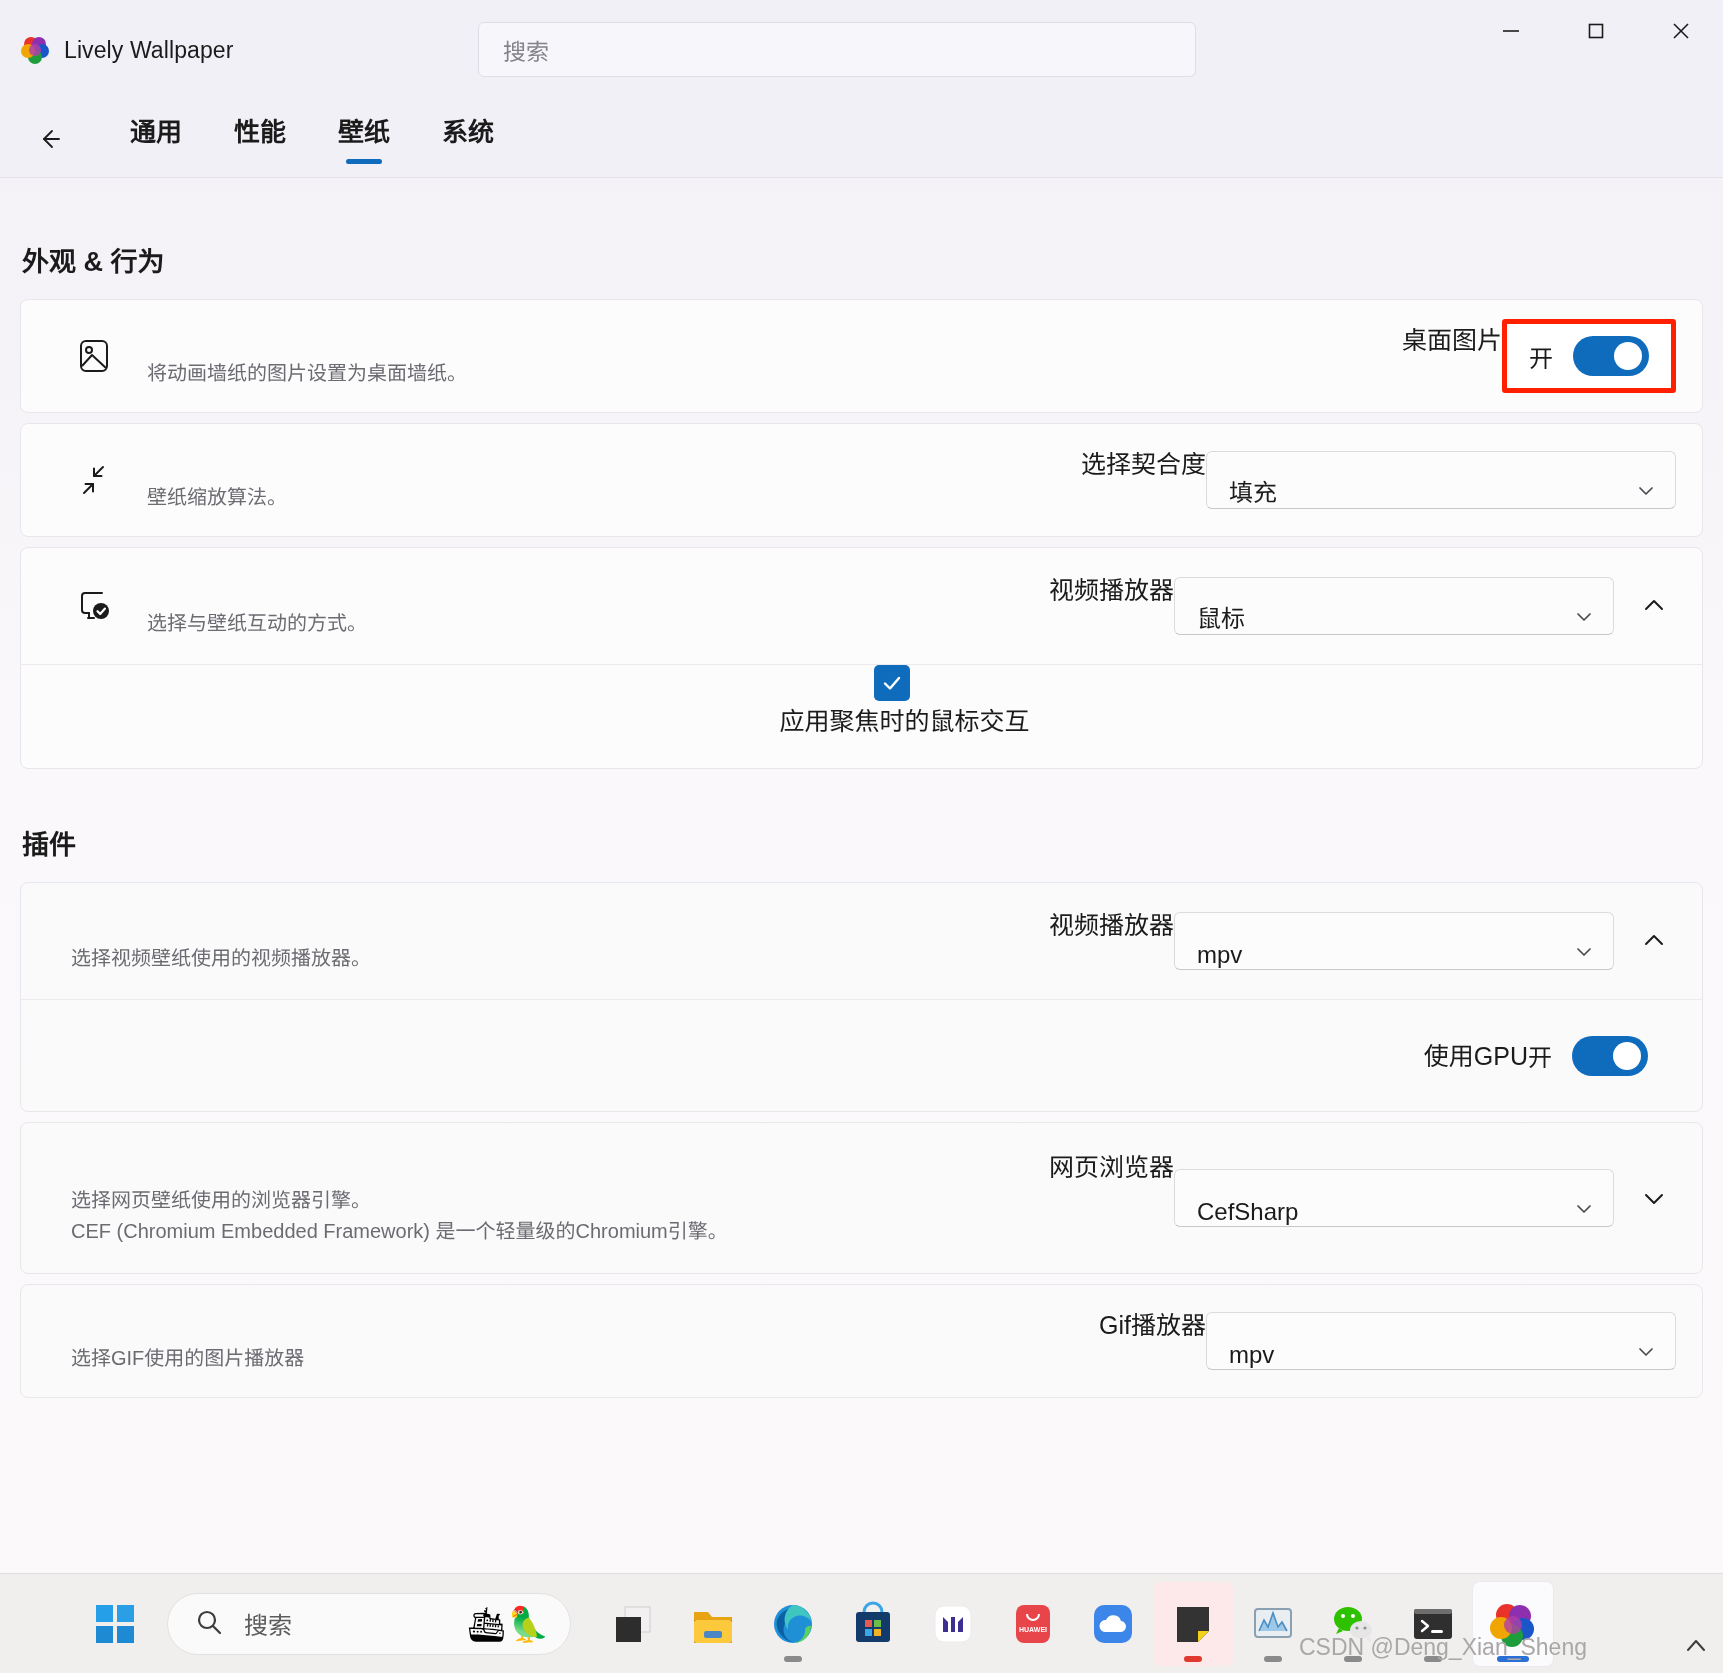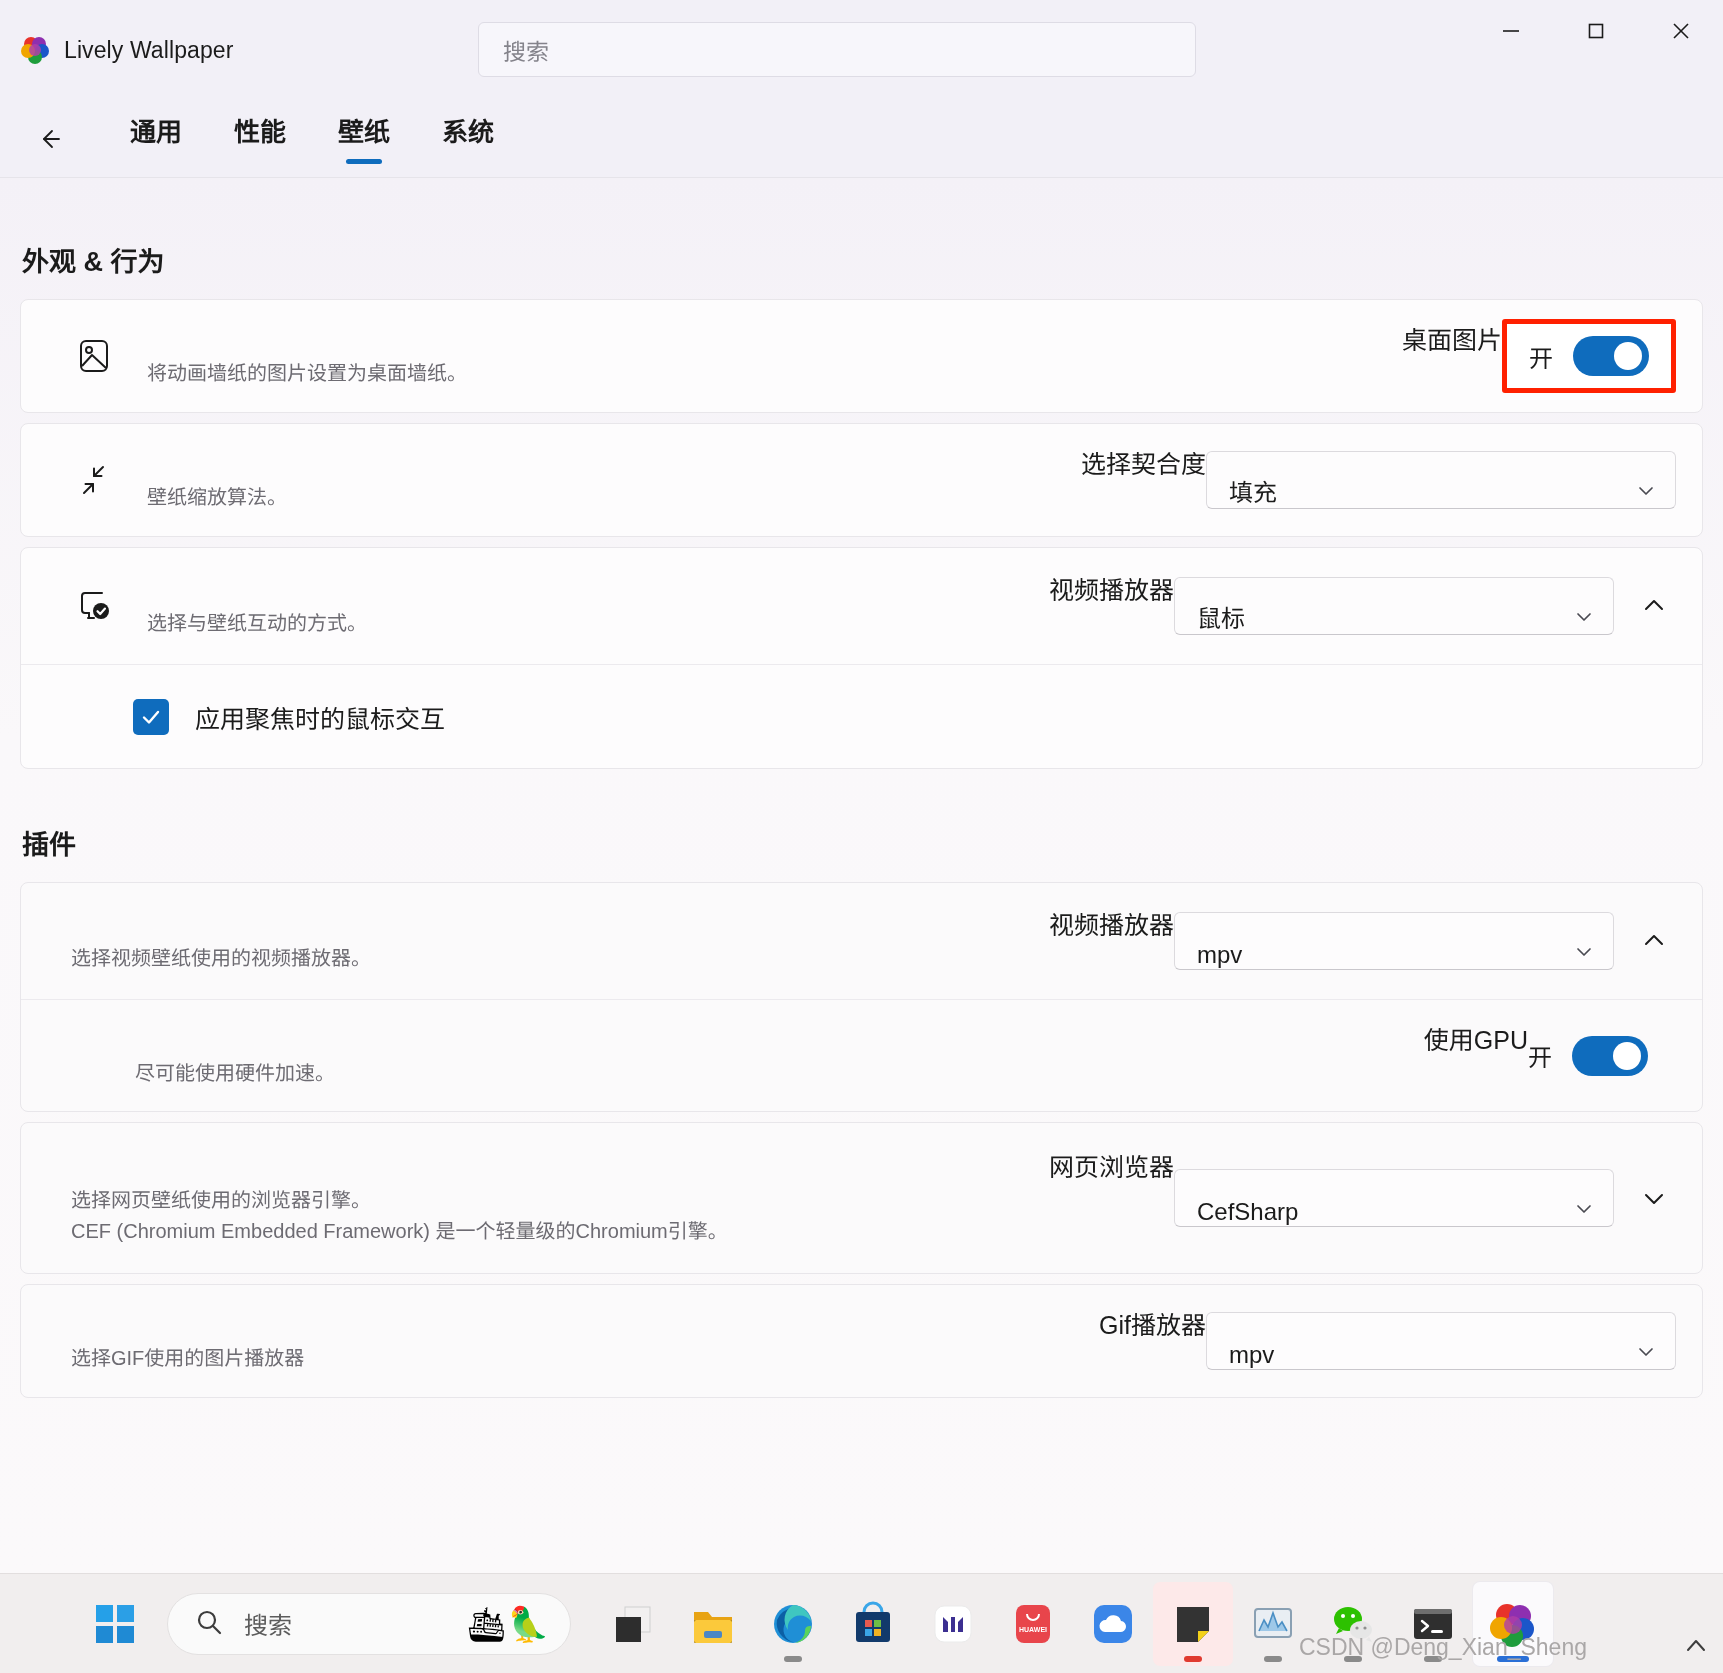--- a/index.html
+++ b/index.html
@@ -172,21 +172,21 @@
   .combo.w440 { width: 440px; }
 
   .expander-chev {
     width: 44px; height: 44px;
     display: flex; align-items: center; justify-content: center;
     color: #1b1b1b;
     border-radius: 5px;
   }
 
   
-  .check-row { padding-left: 112px; min-height: 104px; }
+  .check-row { padding-left: 112px; min-height: 104px; flex-direction: column; }
   .checkbox {
     width: 36px; height: 36px; border-radius: 5px;
     background: #0f6cbd;
     display: flex; align-items: center; justify-content: center;
     flex: 0 0 36px;
     margin-right: 26px;
   }
   .check-label { font-size: 25px; color: #1b1b1b; }
 
   
@@ -422,21 +422,20 @@
           <div class="expander-chev">
             <svg width="28" height="28" viewBox="0 0 28 28">
                 <path d="M6 17 L14 9 L22 17" fill="none" stroke="currentColor" stroke-width="2" stroke-linecap="round" stroke-linejoin="round"></path>
               </svg>
           </div>
         </div>
       </div>
       <div class="row sub-row row-divider">
         <div class="row-texts">
           <div class="row-title">使用GPU</div>
-          <div class="row-sub">尽可能使用硬件加速。</div>
         </div>
         <div class="row-right">
           <div class="toggle-wrap" style="margin-right:28px">
             <span class="toggle-label">开</span>
             <span class="toggle">
                 <span class="knob"></span>
               </span>
           </div>
         </div>
       </div>

